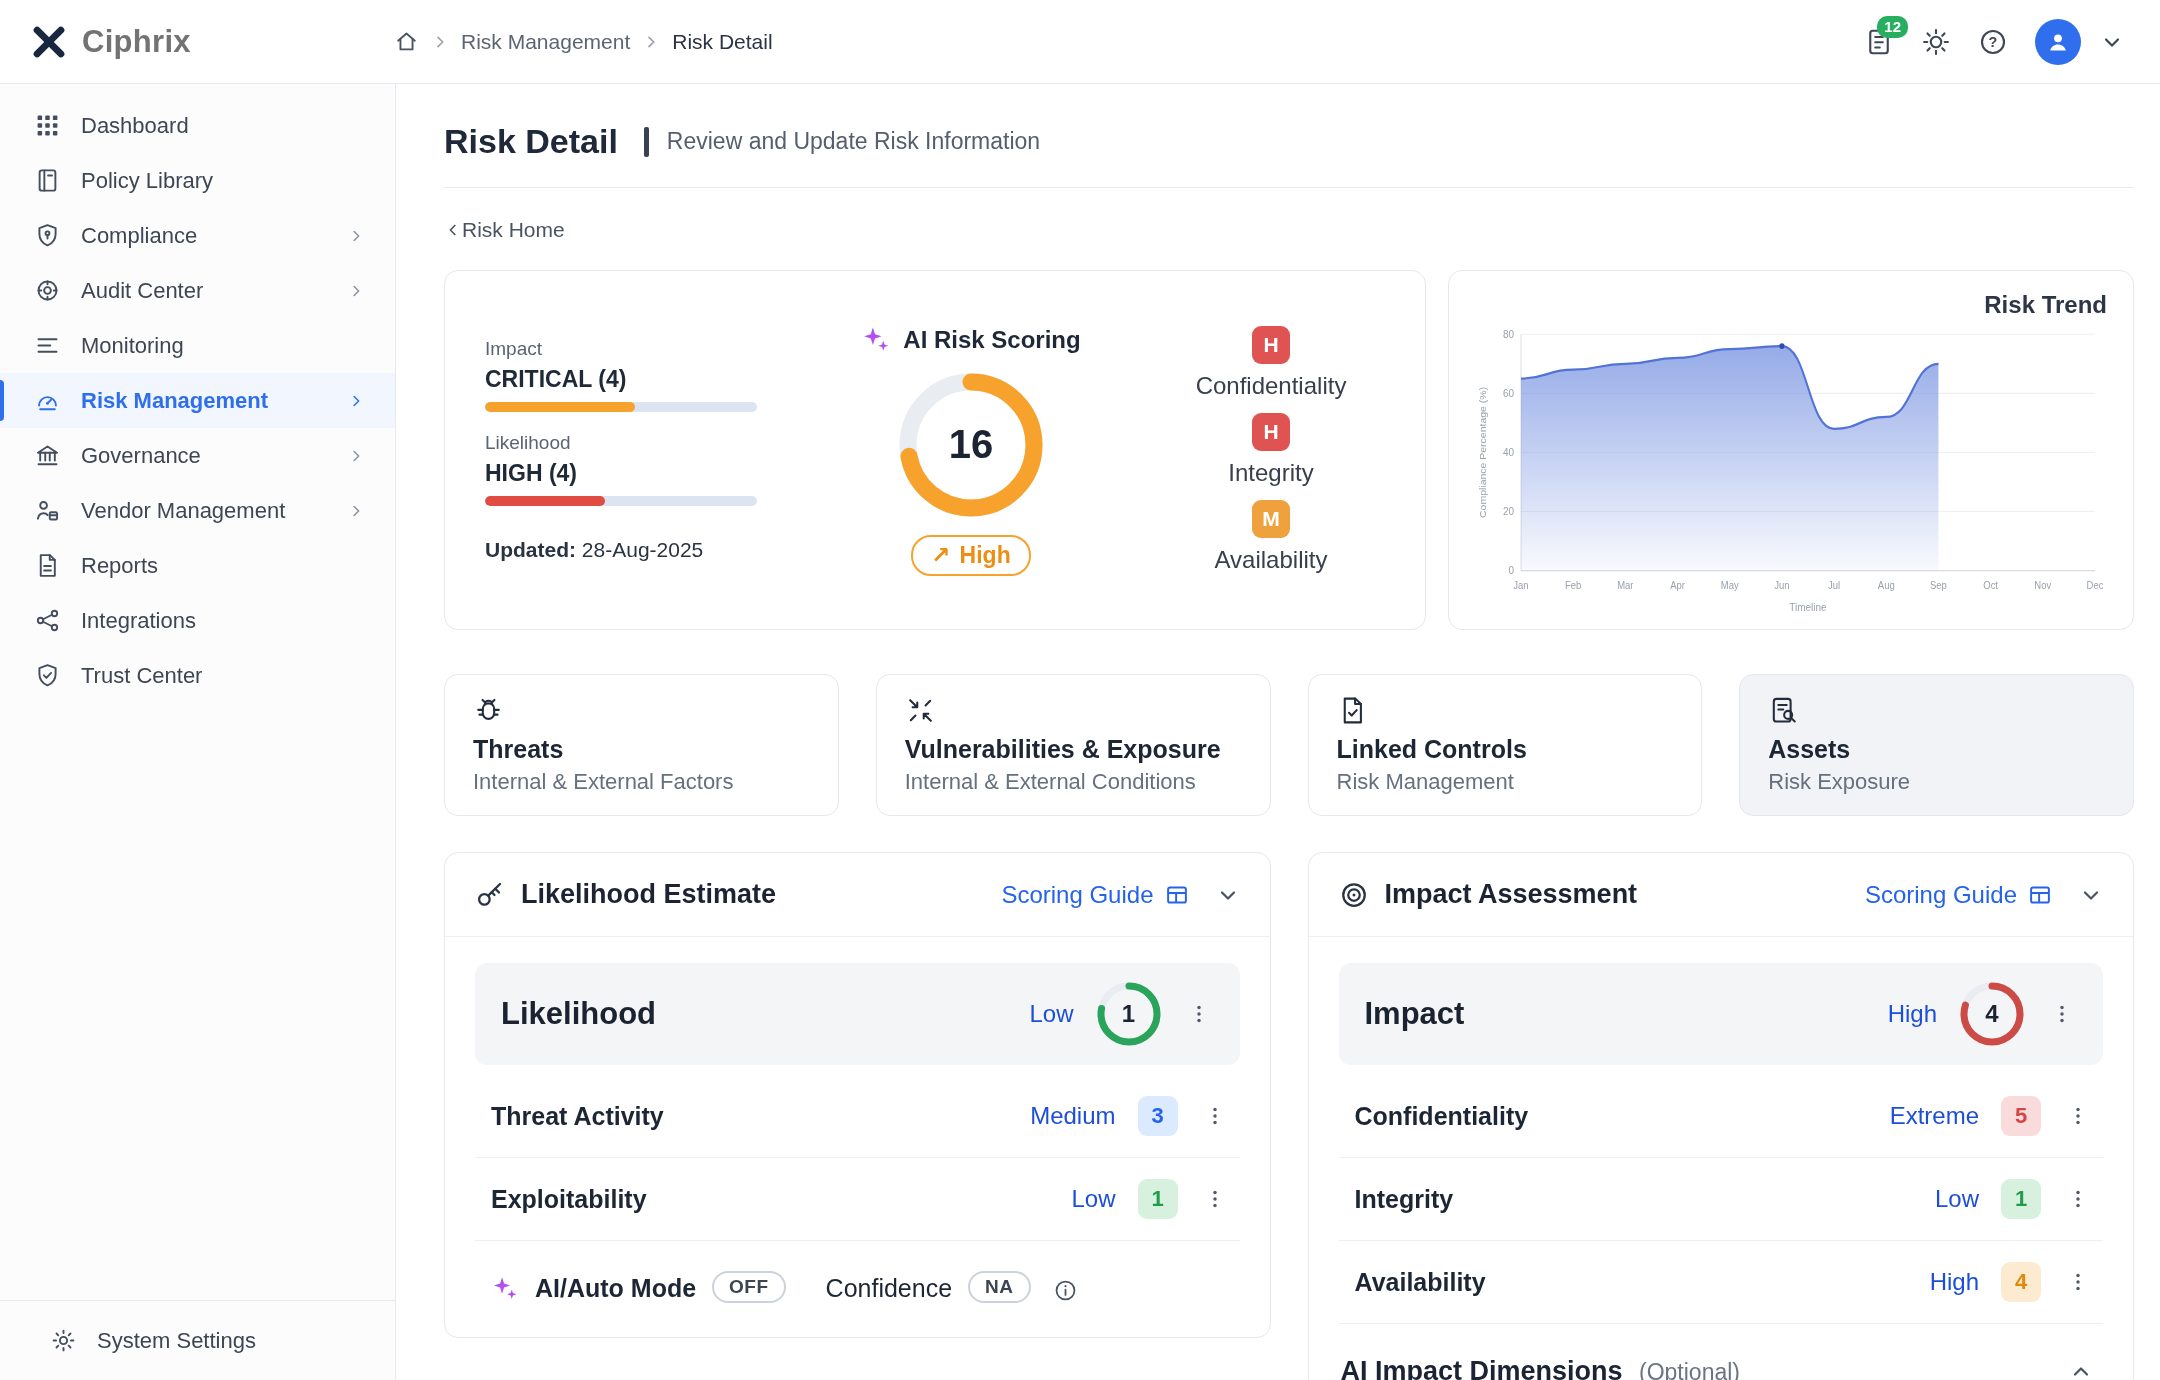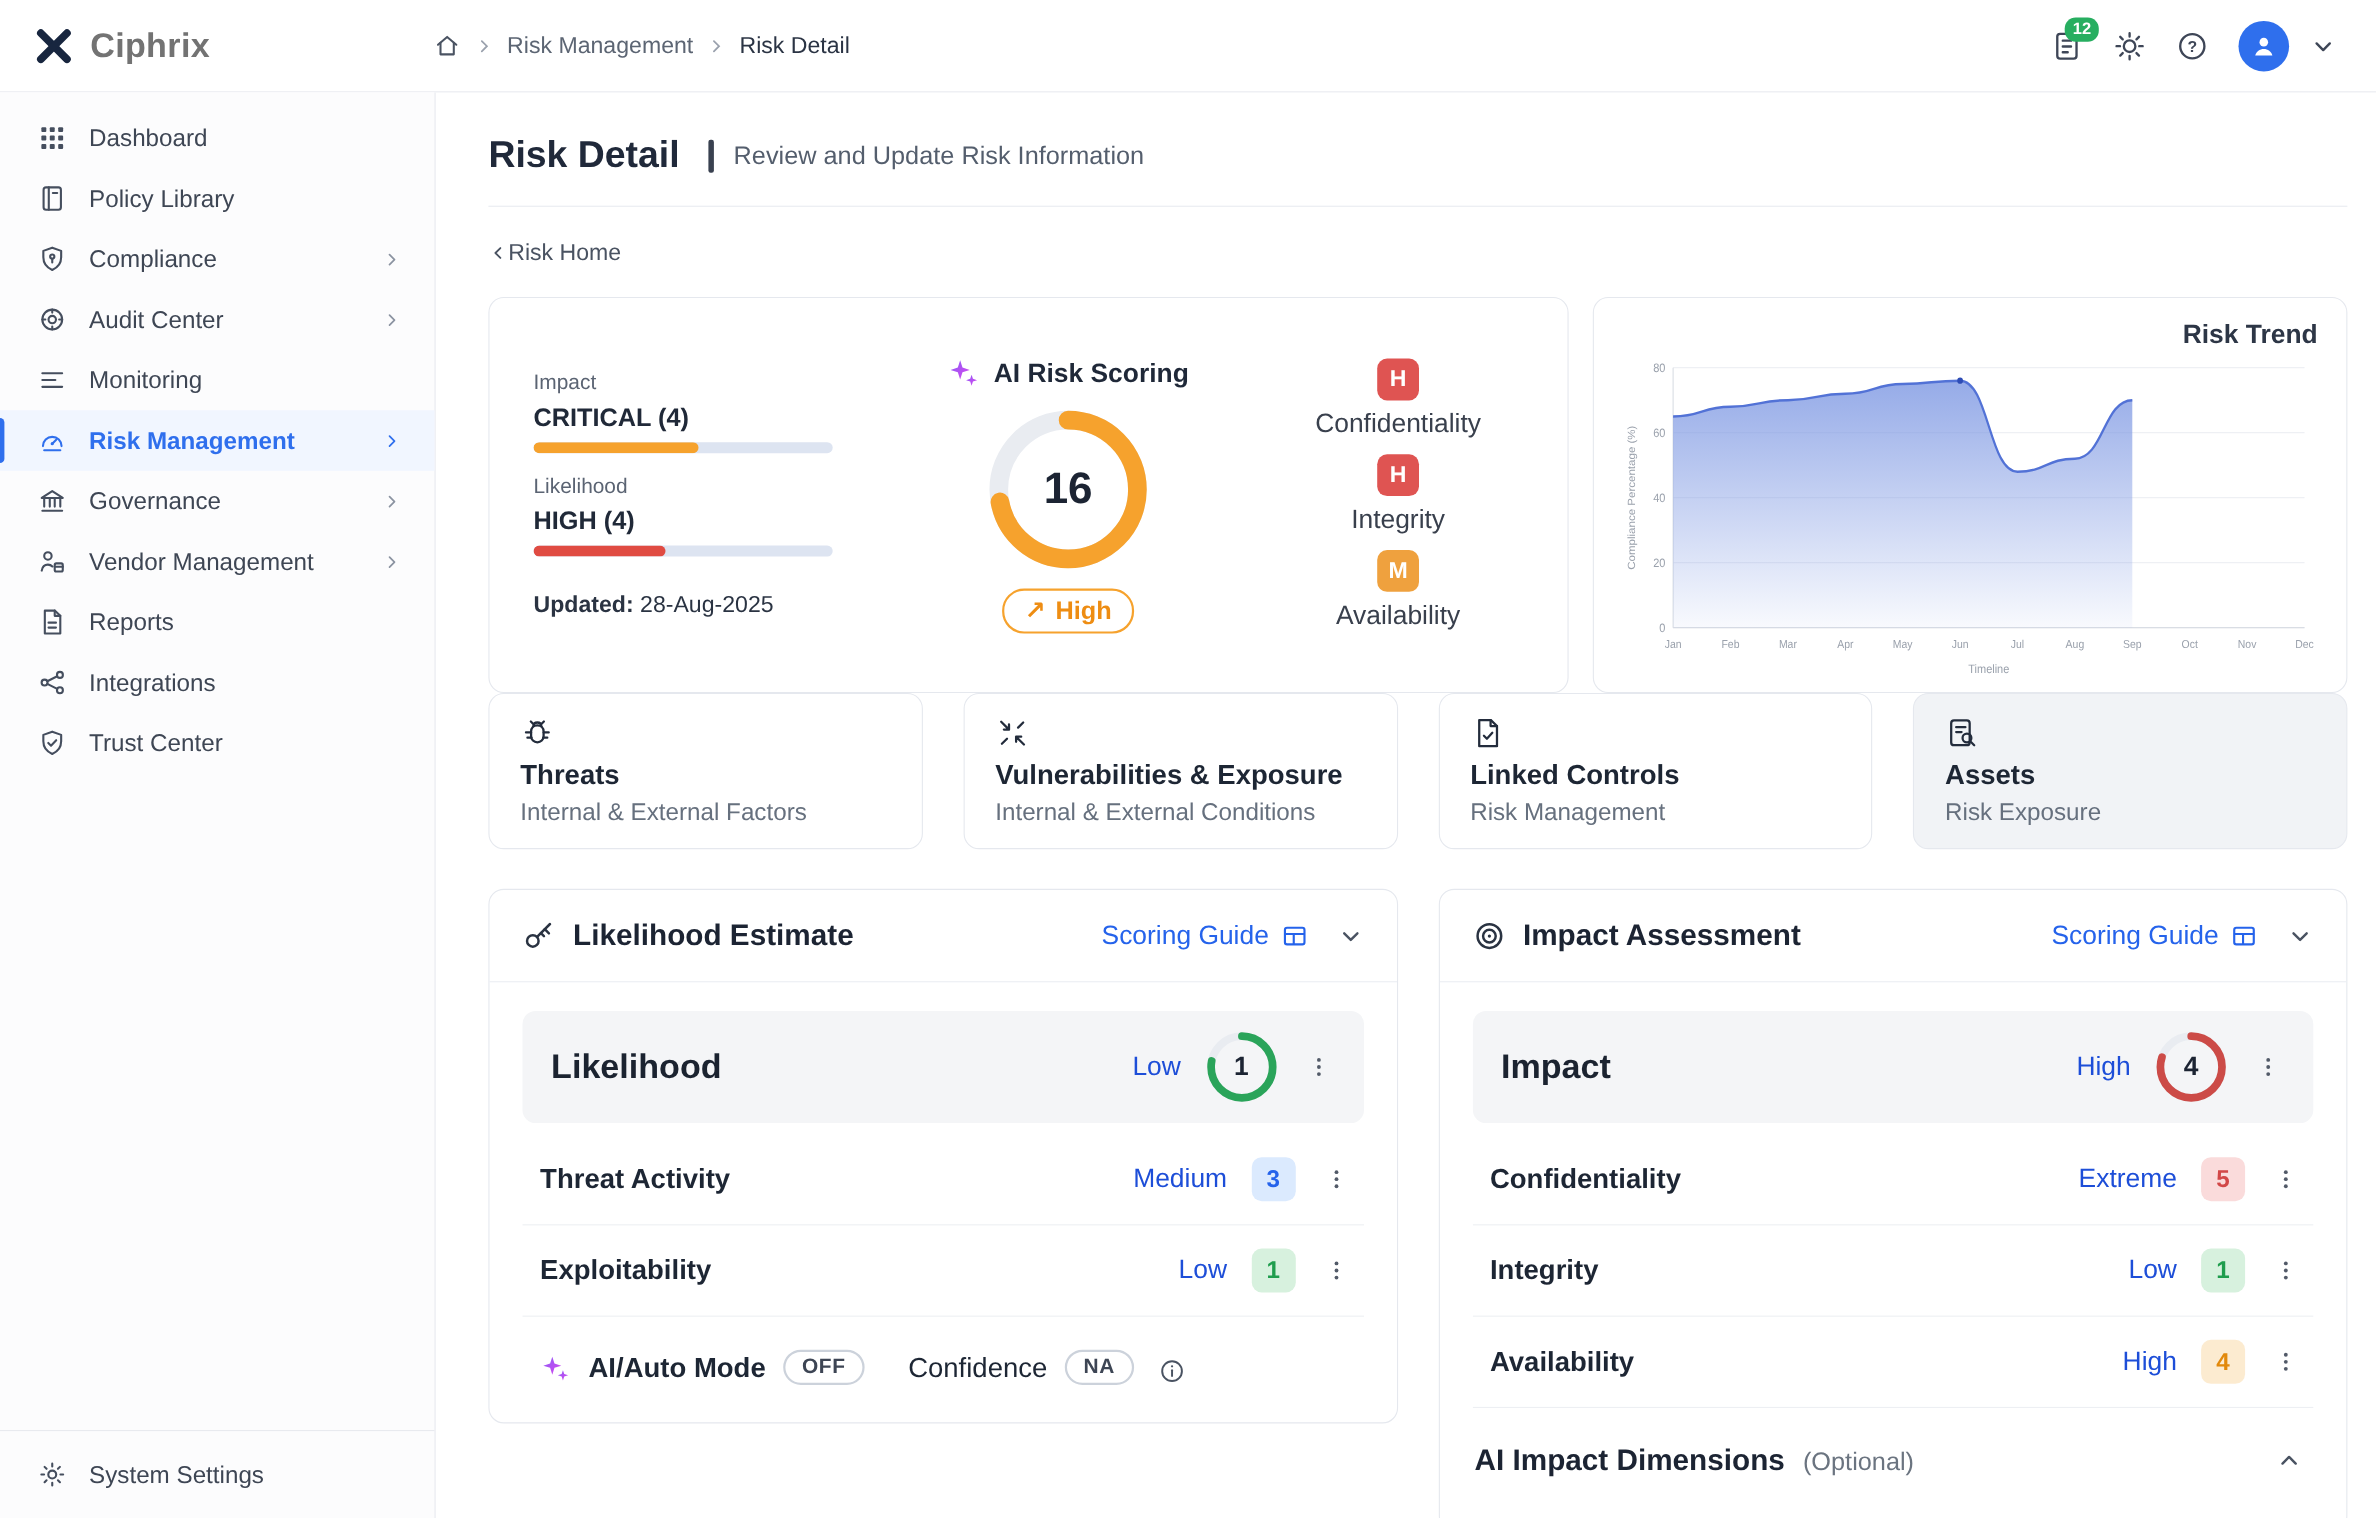--- a/index.html
+++ b/index.html
@@ -26,21 +26,21 @@
 .sidebar{width:396px;flex:0 0 396px;border-right:1px solid #e8eaef;background:#fcfcfd;display:flex;flex-direction:column;padding-top:14px}
 .nav{flex:1}
 .nav-item{position:relative;display:flex;align-items:center;gap:20px;height:55px;padding:0 30px 0 34px;font-size:22px;font-weight:500;color:#3e4654;cursor:pointer}
 .nav-icon{width:27px;height:27px;display:flex;color:#454e5e;flex:0 0 27px}
 .nav-icon svg{width:27px;height:27px}
 .nav-label{flex:1;white-space:nowrap}
 .nav-chev{color:#8b93a1;display:flex}
 .nav-item.active{color:#2f6fed;background:#f1f6ff;font-weight:600}
 .nav-item.active::before{content:"";position:absolute;left:0;top:7px;bottom:7px;width:4px;background:#2f6fed;border-radius:0 4px 4px 0}
 .nav-item.active .nav-icon,.nav-item.active .nav-chev{color:#2f6fed}
-.sidebar-footer{border-top:1px solid #e8eaef;padding:12px 0}
+.sidebar-footer{border-top:1px solid #e8eaef;padding:12px 16px}
 
 
 .content{flex:1;min-width:0;padding:0 26px 0 48px;overflow:hidden}
 .page-head{display:flex;align-items:center;margin-top:38px}
 .page-title{font-size:34px;font-weight:700;color:#20293a}
 .subtitle-bar{width:5px;height:30px;background:#394150;border-radius:2px;margin:0 18px 0 26px}
 .subtitle{font-size:23px;color:#545e6d}
 .head-divider{height:1px;background:#e9ebf0;margin-top:26px}
 .back-link{display:inline-flex;align-items:center;gap:0;margin:30px 0 28px;font-size:21px;color:#4a5362;cursor:pointer;text-decoration:none}
 
@@ -68,21 +68,21 @@
 .score-dims{width:228px;display:flex;flex-direction:column;align-items:center;justify-content:center;gap:13px}
 .dim{display:flex;flex-direction:column;align-items:center;gap:8px}
 .dim-badge{width:38px;height:38px;border-radius:9px;color:#fff;font-size:21px;font-weight:700;display:flex;align-items:center;justify-content:center}
 .dim-label{font-size:24px;color:#39404d}
 
 
 .trend-card{flex:1;padding:20px 26px 12px;display:flex;flex-direction:column}
 .trend-title{align-self:flex-end;font-size:24px;font-weight:600;color:#2d3646;margin-bottom:2px}
 
 
-.row-cats{display:grid;grid-template-columns:repeat(4,1fr);gap:37px;}
+.row-cats{display:grid;grid-template-columns:repeat(4,1fr);gap:37px;margin-top:44px}
 .cat-card{padding:20px 28px;cursor:pointer}
 .cat-icon{color:#232c3c;margin-bottom:8px;height:32px;display:flex}
 .cat-icon svg{width:31px;height:31px}
 .cat-title{font-size:25px;font-weight:700;color:#1d2634;margin-bottom:5px;white-space:nowrap}
 .cat-sub{font-size:22px;color:#66707e;white-space:nowrap}
 .cat-card.selected{background:#f1f3f6}
 
 
 .row-detail{display:grid;grid-template-columns:1fr 1fr;gap:37px;margin-top:36px;align-items:start}
 .detail-head{display:flex;align-items:center;justify-content:space-between;padding:26px 30px;border-bottom:1px solid #eceef3}

